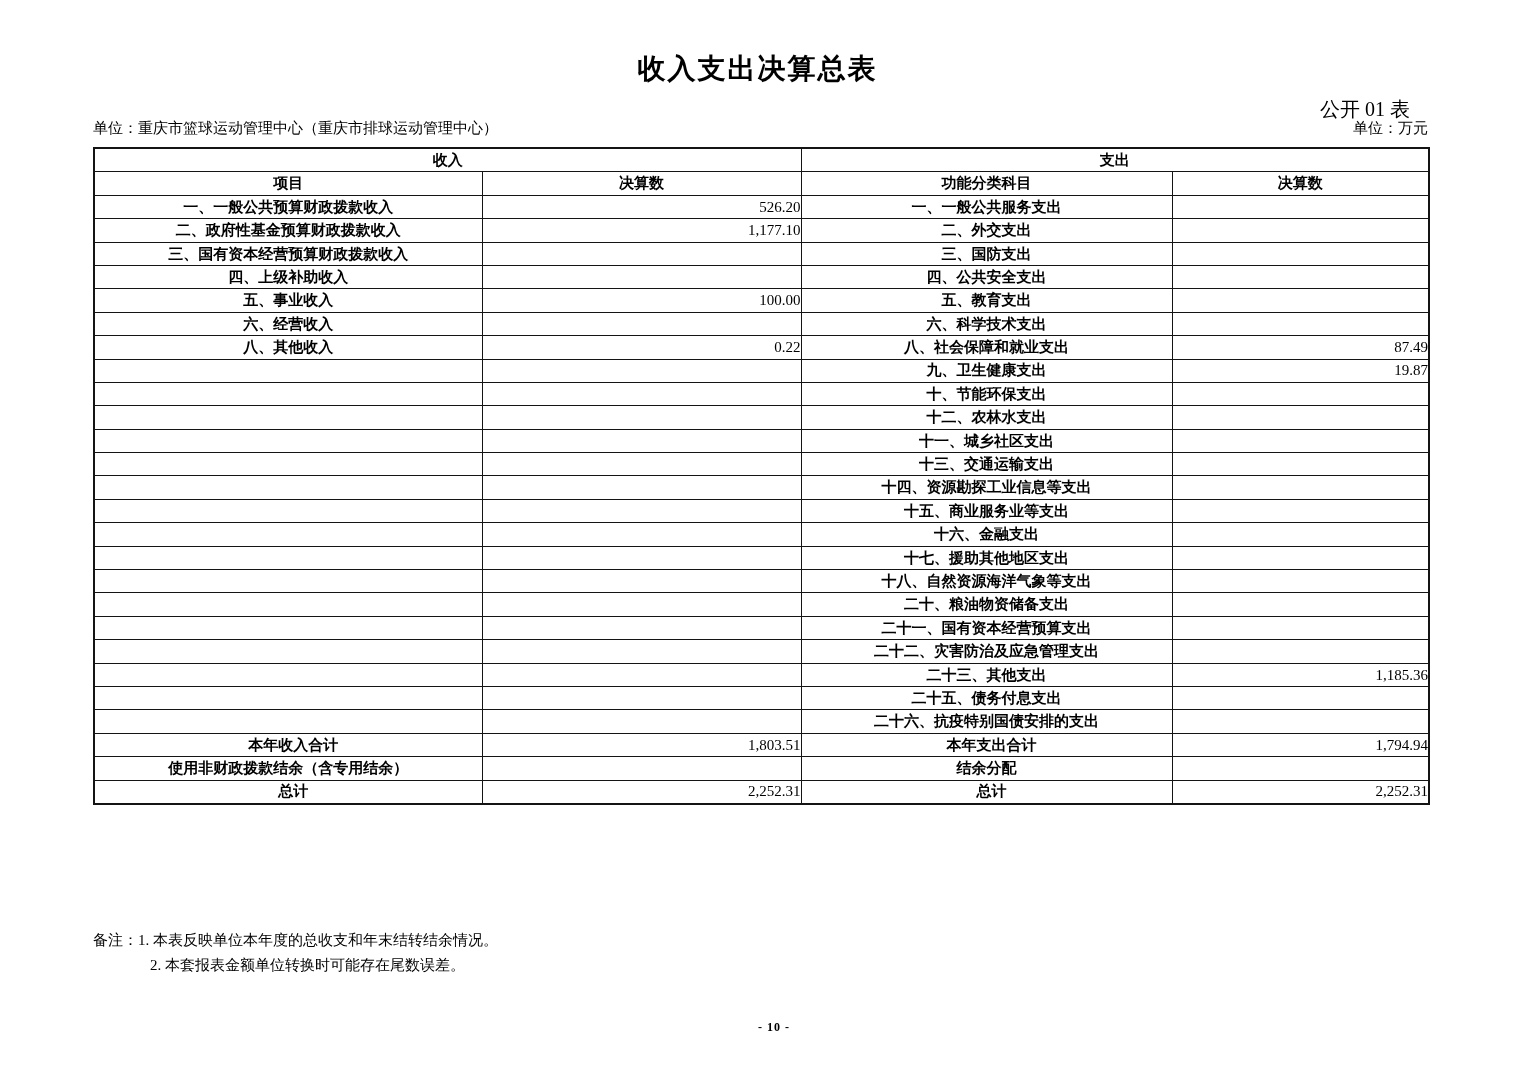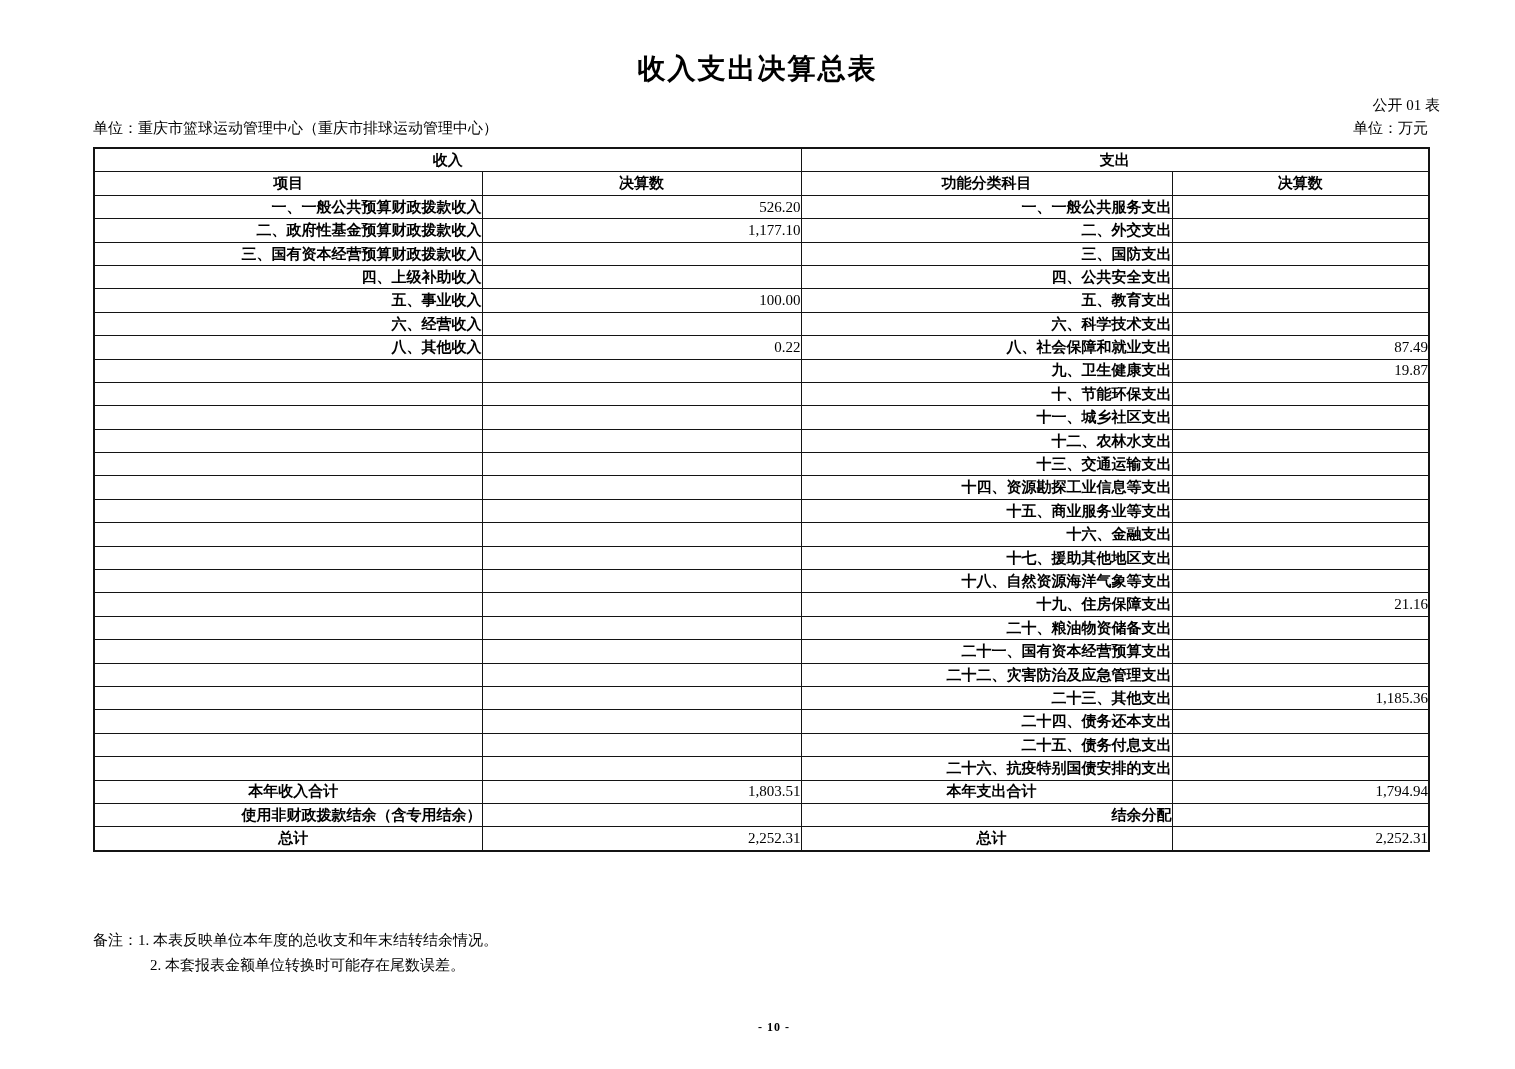--- a/index.html
+++ b/index.html
@@ -21,22 +21,22 @@
     left: 0;
     width: 100%;
     text-align: center;
     font-size: 28px;
     font-weight: bold;
     letter-spacing: 2px;
   }
   .doc-code {
     position: absolute;
     top: 96px;
-    right: 75px;
-    font-size: 15px;
+    right: 105px;
+    font-size: 20px;
   }
   .unit-line {
     position: absolute;
     top: 119px;
     left: 93px;
     font-size: 15px;
   }
   .unit-measure {
     position: absolute;
     top: 119px;
@@ -63,21 +63,21 @@
     white-space: nowrap;
     overflow: hidden;
     vertical-align: middle;
   }
   table.summary th {
     font-weight: bold;
     text-align: center;
     margin-top: 35px;
   }
   td.lbl {
-    text-align: right;
+    text-align: center;
     padding-left: 3px;
     font-weight: bold;
   }
   td.lbl.center {
     text-align: center;
     padding-left: 10px;
   }
   td.val {
     text-align: right;
     padding-right: 4px;
@@ -180,32 +180,32 @@
       </tr>
       <tr>
         <td class="lbl"></td>
         <td class="val"></td>
         <td class="lbl">十、节能环保支出</td>
         <td class="val"></td>
       </tr>
       <tr>
         <td class="lbl"></td>
         <td class="val"></td>
+        <td class="lbl">十二、农林水支出</td>
+        <td class="val"></td>
+      </tr>
+      <tr>
+        <td class="lbl"></td>
+        <td class="val"></td>
         <td class="lbl">十一、城乡社区支出</td>
         <td class="val"></td>
       </tr>
       <tr>
         <td class="lbl"></td>
         <td class="val"></td>
-        <td class="lbl">十二、农林水支出</td>
-        <td class="val"></td>
-      </tr>
-      <tr>
-        <td class="lbl"></td>
-        <td class="val"></td>
         <td class="lbl">十三、交通运输支出</td>
         <td class="val"></td>
       </tr>
       <tr>
         <td class="lbl"></td>
         <td class="val"></td>
         <td class="lbl">十四、资源勘探工业信息等支出</td>
         <td class="val"></td>
       </tr>
       <tr>
@@ -224,26 +224,20 @@
         <td class="lbl"></td>
         <td class="val"></td>
         <td class="lbl">十七、援助其他地区支出</td>
         <td class="val"></td>
       </tr>
       <tr>
         <td class="lbl"></td>
         <td class="val"></td>
         <td class="lbl">十八、自然资源海洋气象等支出</td>
         <td class="val"></td>
-      </tr>
-      <tr>
-        <td class="lbl"></td>
-        <td class="val"></td>
-        <td class="lbl">十九、住房保障支出</td>
-        <td class="val">21.16</td>
       </tr>
       <tr>
         <td class="lbl"></td>
         <td class="val"></td>
         <td class="lbl">二十、粮油物资储备支出</td>
         <td class="val"></td>
       </tr>
       <tr>
         <td class="lbl"></td>
         <td class="val"></td>
@@ -254,26 +248,20 @@
         <td class="lbl"></td>
         <td class="val"></td>
         <td class="lbl">二十二、灾害防治及应急管理支出</td>
         <td class="val"></td>
       </tr>
       <tr>
         <td class="lbl"></td>
         <td class="val"></td>
         <td class="lbl">二十三、其他支出</td>
         <td class="val">1,185.36</td>
-      </tr>
-      <tr>
-        <td class="lbl"></td>
-        <td class="val"></td>
-        <td class="lbl">二十四、债务还本支出</td>
-        <td class="val"></td>
       </tr>
       <tr>
         <td class="lbl"></td>
         <td class="val"></td>
         <td class="lbl">二十五、债务付息支出</td>
         <td class="val"></td>
       </tr>
       <tr>
         <td class="lbl"></td>
         <td class="val"></td>

